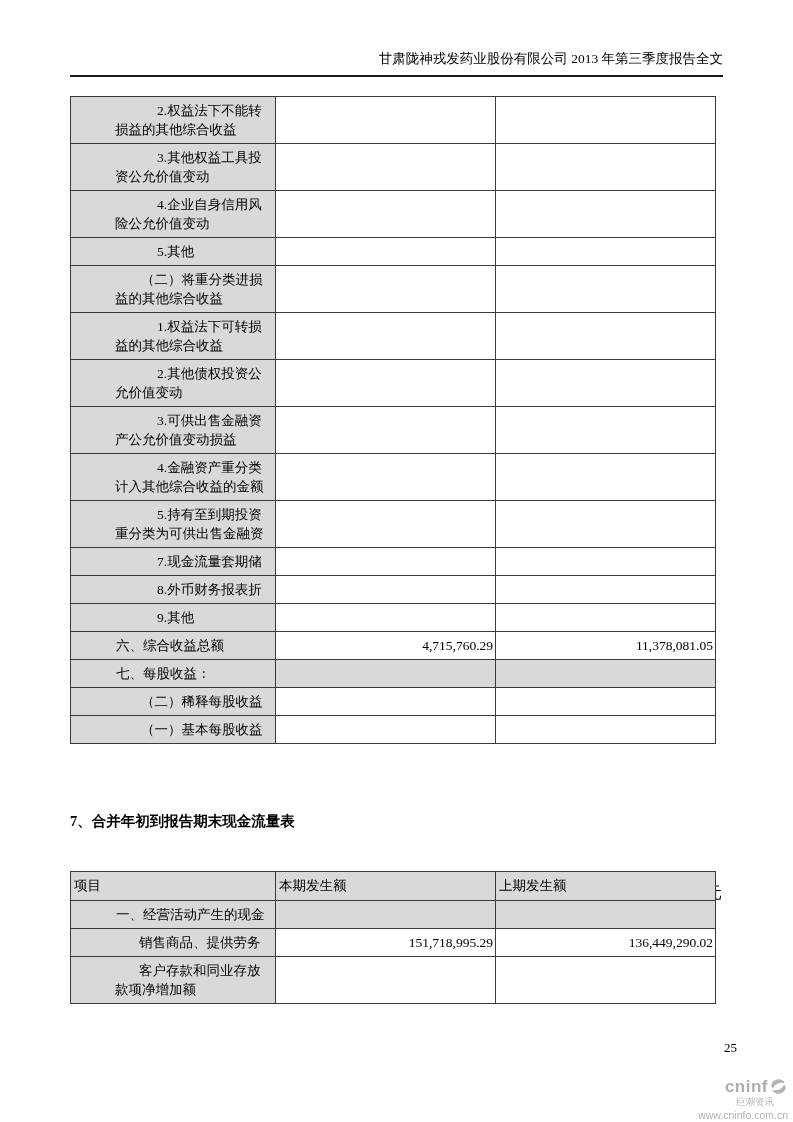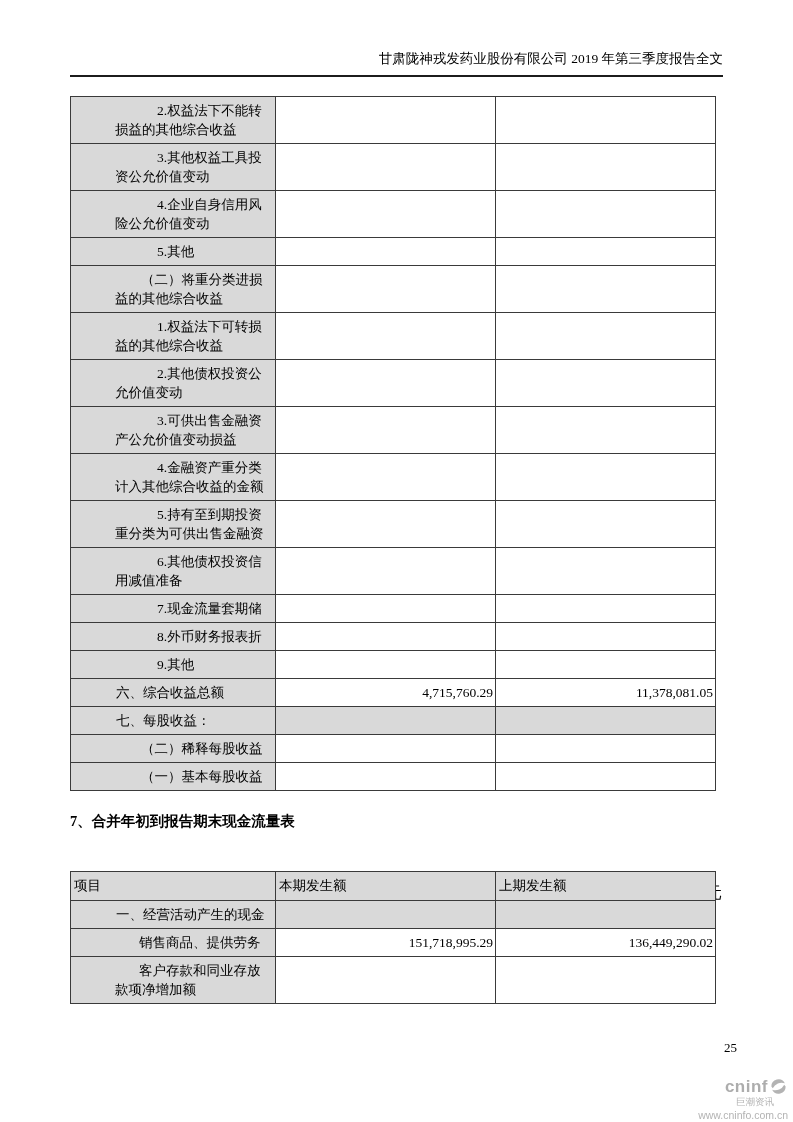--- a/index.html
+++ b/index.html
@@ -69,21 +69,21 @@
     font-weight:bold;font-size:17px;letter-spacing:0.5px;
     color:#adadad;display:inline-block;vertical-align:middle;
   }
   .cninfo-swirl{display:inline-block;vertical-align:middle;margin-left:1px;}
   .cninfo-caption{font-size:9.5px;color:#b3b3b3;padding-right:14px;margin-top:1px;}
   .cninfo-url{font-size:10.5px;color:#b3b3b3;font-family:"Liberation Sans","DejaVu Sans",sans-serif;margin-top:2px;}
 </style>
 </head>
 <body>
 
-<div class="doc-header">甘肃陇神戎发药业股份有限公司 2019 年第三季度报告全文</div>
+<div class="doc-header">甘肃陇神戎发药业股份有限公司 2013 年第三季度报告全文</div>
 
 <table class="fin-table" id="income-table">
   <colgroup>
       <col style="width:205px">
       <col style="width:220px">
       <col style="width:220px">
     </colgroup>
   <tbody>
     <tr class="r2">
       <td class="lab lv3">
@@ -180,31 +180,20 @@
       <td class="val">
           <div class="cb"></div>
         </td>
       <td class="val">
           <div class="cb"></div>
         </td>
     </tr>
     <tr class="r2">
       <td class="lab lv3">
           <div class="cb">5.持有至到期投资重分类为可供出售金融资产损益</div>
-        </td>
-      <td class="val">
-          <div class="cb"></div>
-        </td>
-      <td class="val">
-          <div class="cb"></div>
-        </td>
-    </tr>
-    <tr class="r2">
-      <td class="lab lv3">
-          <div class="cb">6.其他债权投资信用减值准备</div>
         </td>
       <td class="val">
           <div class="cb"></div>
         </td>
       <td class="val">
           <div class="cb"></div>
         </td>
     </tr>
     <tr class="r1">
       <td class="lab lv3">

